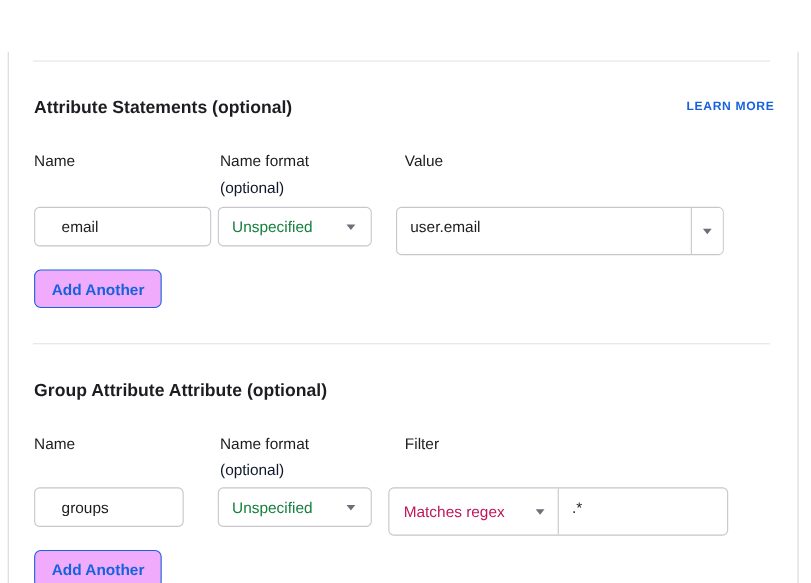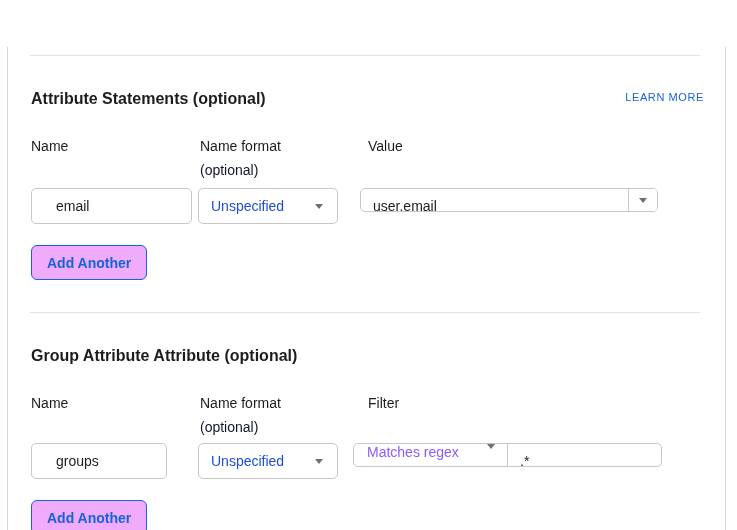--- a/index.html
+++ b/index.html
@@ -42,21 +42,21 @@
     color: #1d1d21;
     line-height: 20px;
     white-space: nowrap;
   }
 
   .learn-more {
     position: absolute;
     right: 33px;
     top: 44px;
     font-size: 11px;
-    font-weight: 400;
+    font-weight: 700;
     letter-spacing: 0.6px;
     color: #1662dd;
     text-decoration: none;
     cursor: pointer;
     white-space: nowrap;
   }
 
   .col-label {
     position: absolute;
     font-size: 14px;
@@ -87,41 +87,41 @@
     outline: none;
   }
 
   .select {
     position: absolute;
     height: 36px;
     border: 1px solid #c6c6cc;
     border-radius: 5px;
     background: #ffffff;
     font-size: 14px;
-    color: #1d4ed8;
+    color: #15803d;
     display: flex;
     align-items: center;
     padding-left: 12px;
     cursor: pointer;
   }
   .select .select-label { flex: 1 1 auto; }
 
   .caret {
     width: 0;
     height: 0;
     border-left: 4px solid transparent;
     border-right: 4px solid transparent;
     border-top: 5px solid #6e6e78;
     flex: 0 0 auto;
   }
   .select .caret { margin-right: 14px; }
 
   .combo {
     position: absolute;
-    height: 24px;
+    height: 44px;
     border: 1px solid #c6c6cc;
     border-radius: 5px;
     background: #ffffff;
     display: flex;
     align-items: stretch;
     overflow: hidden;
   }
   .combo .combo-input {
     border: none;
     height: 34px;
@@ -141,25 +141,26 @@
     background: #ffffff;
     display: flex;
     align-items: center;
     justify-content: center;
     cursor: pointer;
     padding: 0;
   }
   .combo .combo-select {
     flex: 0 0 154px;
     display: flex;
+    align-items: center;
     padding-left: 13px;
     border-right: 1px solid #c8c8cd;
     cursor: pointer;
     font-size: 14px;
-    color: #8b5cf6;
+    color: #be185d;
     gap: 22px;
   }
   .combo .combo-select .select-label { flex: 1 1 auto; }
   .combo .combo-select .caret { margin-right: 12px; }
 
   .add-btn {
     position: absolute;
     left: 31px;
     height: 35px;
     padding: 0 15px;

